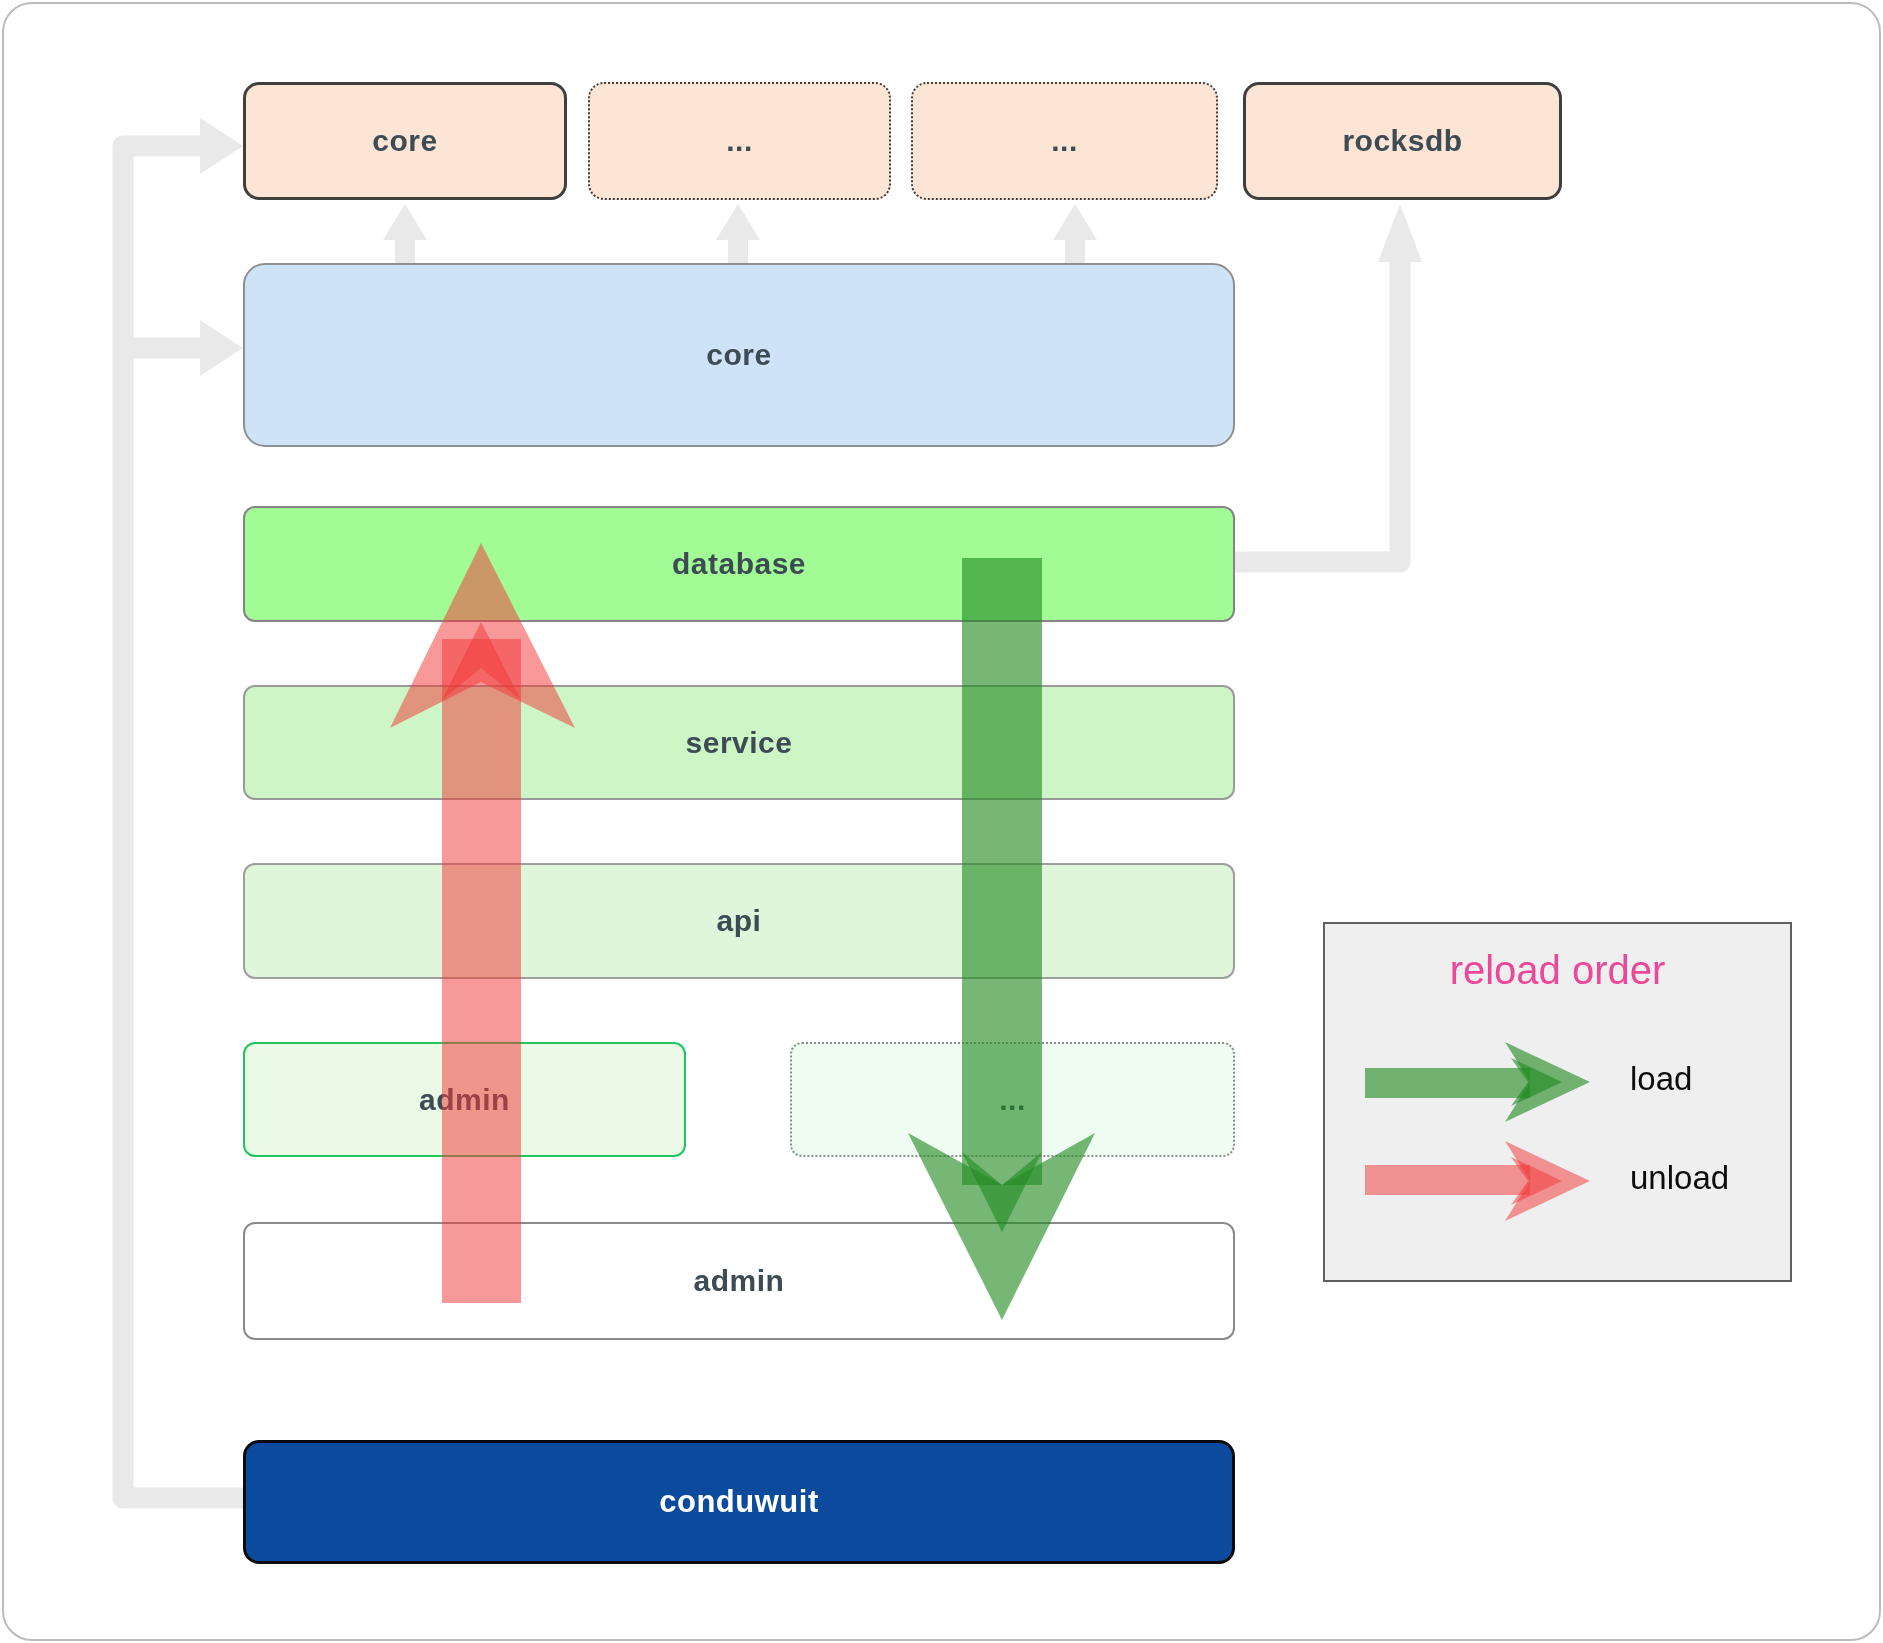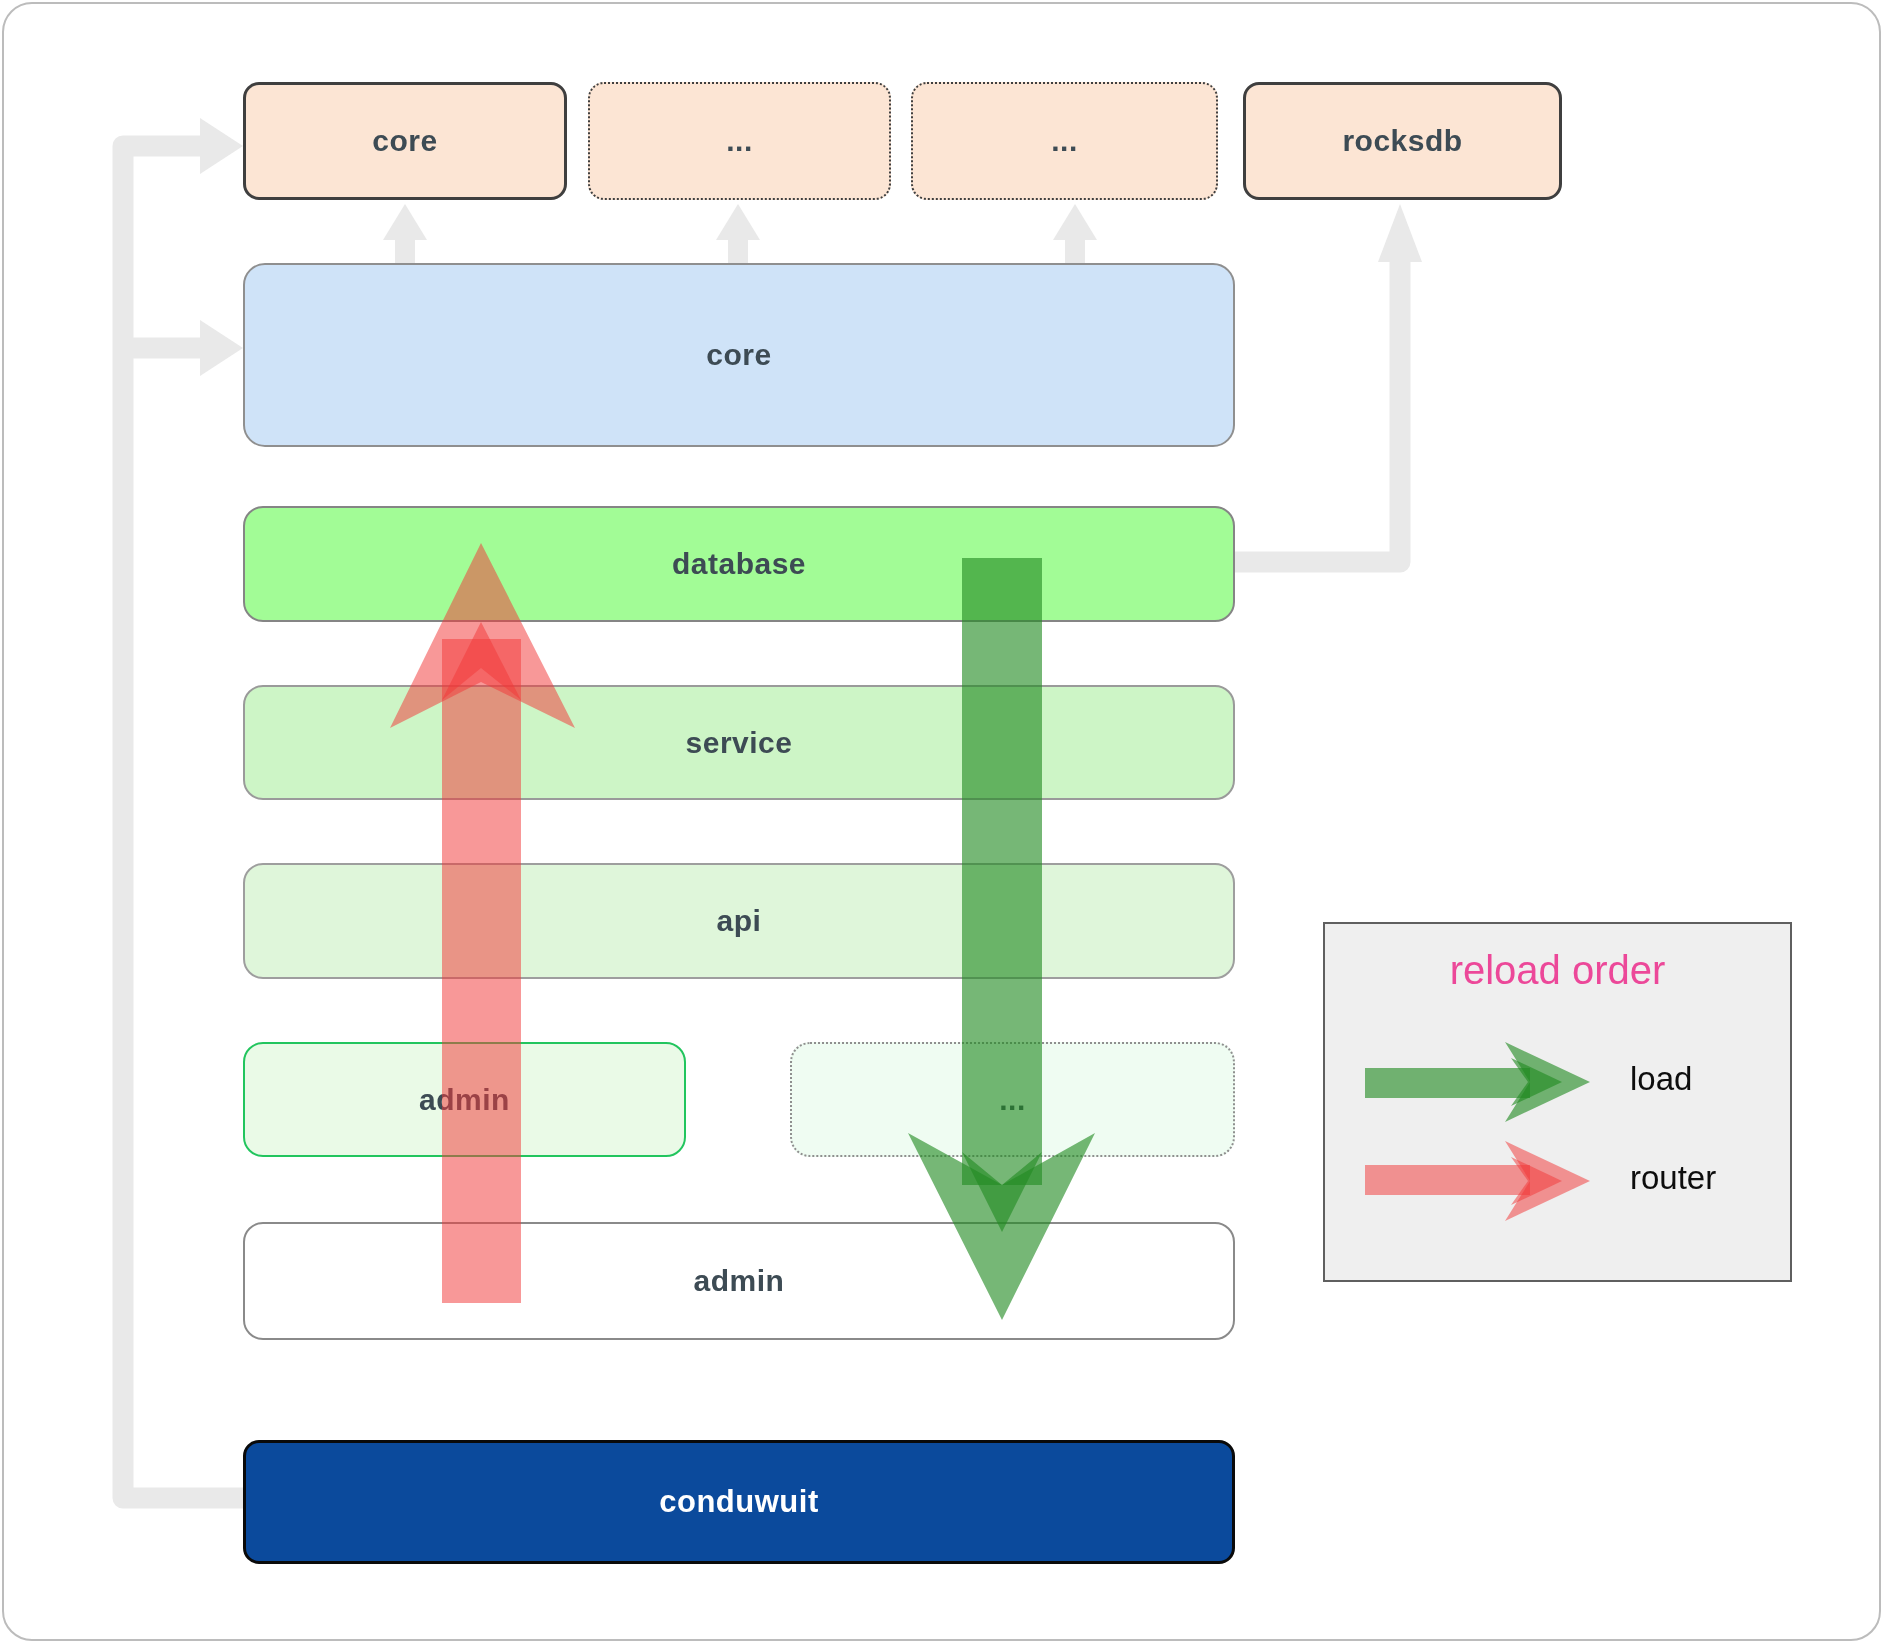--- a/index.html
+++ b/index.html
@@ -32,21 +32,21 @@
     align-items: center;
     justify-content: center;
     font-size: 30px;
     font-weight: 600;
     color: #3d4b54;
     letter-spacing: 0.5px;
     z-index: 2;
   }
   .peach  { background: #fce5d4; border: 3px solid #3f3f3f; border-radius: 16px; }
   .peach.dotted { border: 2px dotted #3f3f3f; }
-  .round20 { border-radius: 20px; }
+  .round20 { border-radius: 12px; }
   .box-core      { background: #cfe3f8; border: 2px solid #8f8f8f; border-radius: 22px; }
   .box-database  { background: #a2fc96; border: 2px solid #858585; }
   .box-service   { background: #cdf5c6; border: 2px solid #9a9a9a; }
   .box-api       { background: #dff6da; border: 2px solid #9e9e9e; }
   .box-admin     { background: #eafae7; border: 2px solid #22c55e; }
   .box-ellipsis3 { background: #effcf2; border: 2px dotted #8f8f8f; }
   .box-router    { background: #ffffff; border: 2px solid #8a8a8a; }
   .box-conduwuit {
     background: #0b4a9c;
     border: 3px solid #0a0a0a;
@@ -143,21 +143,21 @@
   <div class="box box-router round20" style="left:243px; top:1222px; width:992px; height:118px;">
     <span>admin</span>
   </div>
   <div class="box box-conduwuit" style="left:243px; top:1440px; width:992px; height:124px;">
     <span>conduwuit</span>
   </div>
 
   <div id="legend"></div>
   <div id="legend-title">reload order</div>
   <div id="legend-label-load" class="legend-label">load</div>
-  <div id="legend-label-unload" class="legend-label">router</div>
+  <div id="legend-label-unload" class="legend-label">unload</div>
 
   <svg id="arrow-layer" class="layer" viewBox="0 0 1883 1643">
 
     <g fill="rgba(242,57,57,0.52)">
       <rect x="442" y="639" width="79" height="664"></rect>
       <polygon points="481,543 390,728 481,682 575,728"></polygon>
       <polygon points="481,622 442,700 481,668 521,700"></polygon>
     </g>
 
     <g fill="rgba(34,139,34,0.62)">

